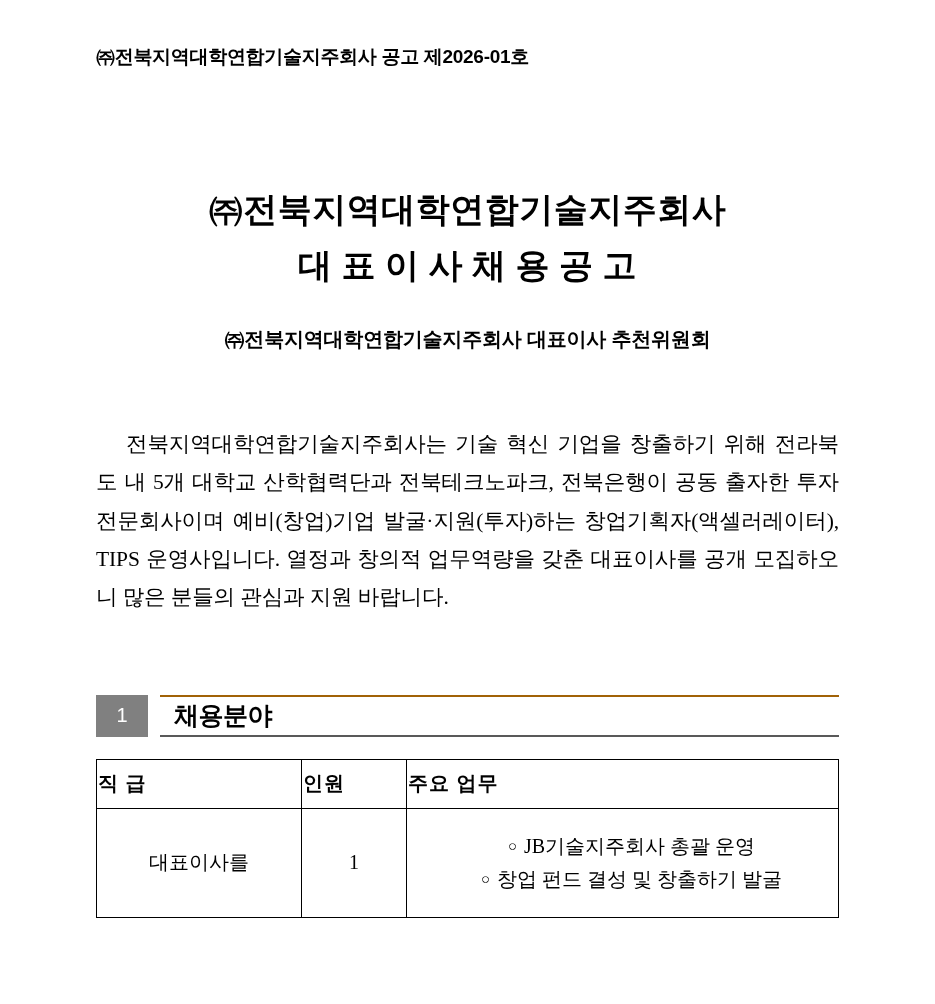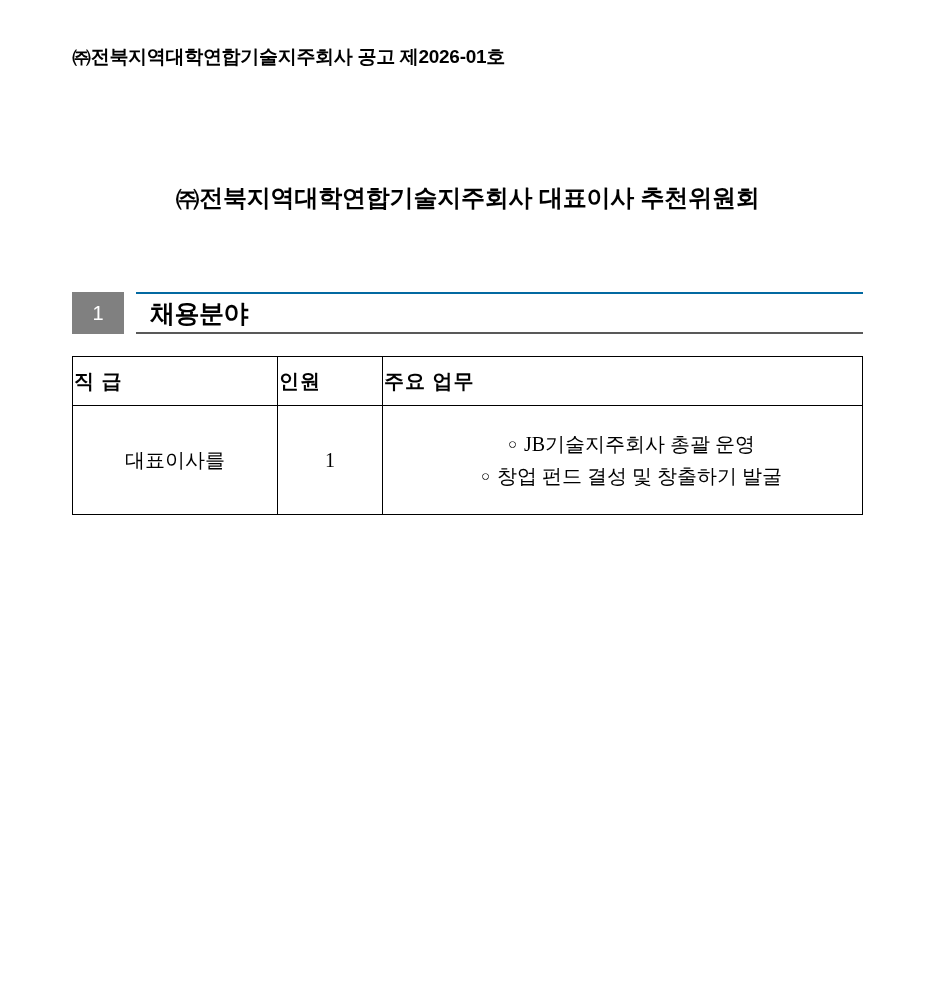--- a/index.html
+++ b/index.html
@@ -12,21 +12,21 @@
     height: 1004px;
     font-family: "Liberation Serif", "DejaVu Serif", serif;
     color: #000000;
     position: relative;
     overflow: hidden;
   }
   .page {
     width: 935px;
     height: 1004px;
     box-sizing: border-box;
-    padding: 0 72px;
+    padding: 0 96px;
     position: relative;
   }
   .doc-number {
     font-family: "Liberation Sans", sans-serif;
     font-weight: bold;
     font-size: 19px;
     letter-spacing: -0.3px;
     padding-top: 44px;
   }
   .title-block {
@@ -37,22 +37,22 @@
     font-family: "Liberation Serif", serif;
     font-weight: bold;
     font-size: 34px;
     letter-spacing: 0.5px;
     line-height: 1.65;
   }
   .committee {
     text-align: center;
     font-family: "Liberation Sans", sans-serif;
     font-weight: bold;
-    font-size: 24px;
-    margin-top: 52px;
+    font-size: 20px;
+    margin-top: 32px;
     letter-spacing: -0.2px;
   }
   .intro {
     margin-top: 72px;
     font-size: 21.5px;
     line-height: 1.78;
     text-align: justify;
     text-justify: inter-word;
     text-indent: 30px;
     letter-spacing: -0.1px;
@@ -70,21 +70,21 @@
     font-family: "Liberation Sans", sans-serif;
     font-size: 20px;
     display: flex;
     align-items: center;
     justify-content: center;
     flex: none;
   }
   .section-title-wrap {
     flex: 1;
     margin-left: 12px;
-    border-top: 2px solid #0369a1;
+    border-top: 2px solid #a16207;
     border-bottom: 2px solid #595959;
     display: flex;
     align-items: center;
     padding-left: 14px;
   }
   .section-title {
     font-family: "Liberation Sans", sans-serif;
     font-weight: bold;
     font-size: 25px;
     letter-spacing: -0.5px;
@@ -131,24 +131,27 @@
   .col-count { width: 105px; }
 </style>
 </head>
 <body>
 
 <div class="page">
 
   <div class="doc-number">㈜전북지역대학연합기술지주회사 공고 제2026-01호</div>
 
   <div class="title-block">
+    <div class="title-line">㈜전북지역대학연합기술지주회사</div>
+    <div class="title-line">대 표 이 사  채 용  공 고</div>
   </div>
 
   <div class="committee">㈜전북지역대학연합기술지주회사 대표이사 추천위원회</div>
 
+  <div class="intro">전북지역대학연합기술지주회사는 기술 혁신 기업을 창출하기 위해 전라북도 내 5개 대학교 산학협력단과 전북테크노파크, 전북은행이 공동 출자한 투자전문회사이며 예비(창업)기업 발굴·지원(투자)하는 창업기획자(액셀러레이터), TIPS 운영사입니다. 열정과 창의적 업무역량을 갖춘 대표이사를 공개 모집하오니 많은 분들의 관심과 지원 바랍니다.</div>
 
   <div class="section-header">
     <div class="section-num">1</div>
     <div class="section-title-wrap">
       <div class="section-title">채용분야</div>
     </div>
   </div>
 
   <table class="recruit">
     <colgroup>

